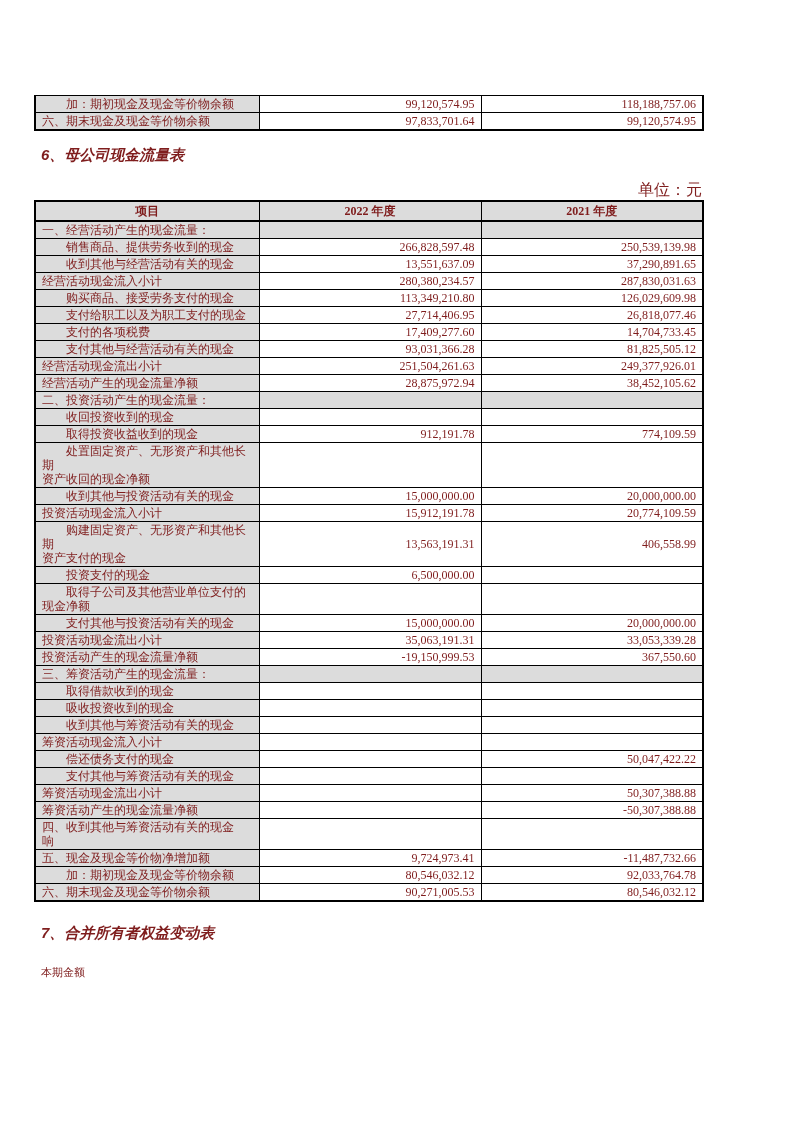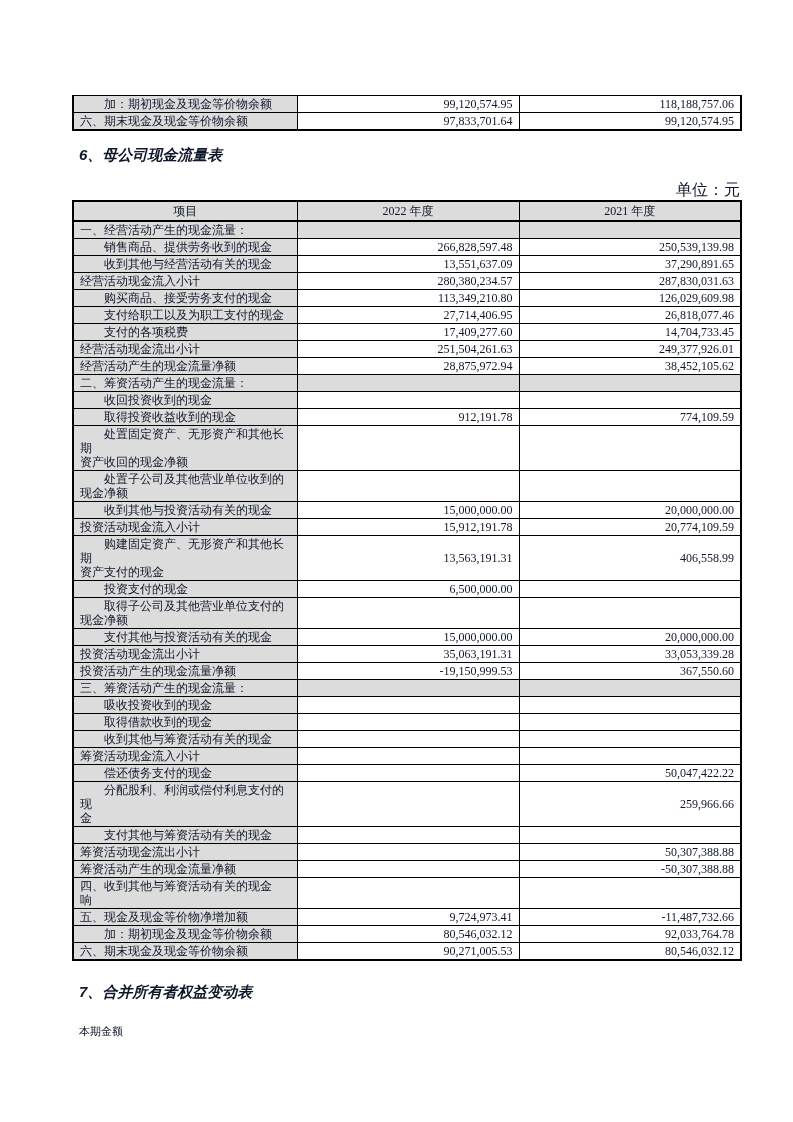--- a/index.html
+++ b/index.html
@@ -1,44 +1,44 @@
 <!DOCTYPE html>
 <html><head>
 <meta charset="utf-8">
 <style>
   html,body{margin:0;padding:0;background:#fff;}
   .page{
     position:relative;
     width:793px;height:1122px;
     background:#fff;
     box-sizing:border-box;
-    padding:95px 62px 0 72px;
+    padding:95px 62px 0 34px;
     font-family:"Liberation Serif","DejaVu Serif",serif;
-    color:#0f172a;
+    color:#7f1d1d;
     overflow:hidden;
   }
   table.fin-table{
     border-collapse:collapse;
     table-layout:fixed;
     width:668px;
     font-family:"Liberation Serif","DejaVu Serif",serif;
     font-size:12px;
   }
   table.fin-table{border:2px solid #000;}
   table.top-table{border-top-width:1px;}
   .fin-table td,.fin-table th{
     border:1px solid #000;
     vertical-align:middle;
     line-height:14px;
     padding:1px 6px;
     overflow:hidden;
   }
   .fin-table th{
     background:#dcdcdc;
-    font-weight:normal;
+    font-weight:bold;
     text-align:center;
     padding:2px 6px;
     border-bottom:2px solid #000;
   }
   .item-cell{
     background:#dcdcdc;
     text-align:left;
     white-space:pre-line;
     padding-left:5px;
     padding-right:3px;
@@ -149,53 +149,52 @@
           <td class="item-cell indent">支付给职工以及为职工支付的现金</td>
           <td class="value-cell">27,714,406.95</td>
           <td class="value-cell">26,818,077.46</td>
         </tr>
         <tr>
           <td class="item-cell indent">支付的各项税费</td>
           <td class="value-cell">17,409,277.60</td>
           <td class="value-cell">14,704,733.45</td>
         </tr>
         <tr>
+          <td class="item-cell indent">支付其他与经营活动有关的现金</td>
+          <td class="value-cell">93,031,366.28</td>
+          <td class="value-cell">81,825,505.12</td>
+        </tr>
+        <tr>
           <td class="item-cell">经营活动现金流出小计</td>
           <td class="value-cell">251,504,261.63</td>
           <td class="value-cell">249,377,926.01</td>
         </tr>
         <tr>
           <td class="item-cell">经营活动产生的现金流量净额</td>
           <td class="value-cell">28,875,972.94</td>
           <td class="value-cell">38,452,105.62</td>
         </tr>
         <tr class="section-row">
-          <td class="item-cell">二、筹资活动产生的现金流量：</td>
+          <td class="item-cell">二、投资活动产生的现金流量：</td>
           <td class="value-cell"></td>
           <td class="value-cell"></td>
         </tr>
         <tr>
           <td class="item-cell indent">收回投资收到的现金</td>
           <td class="value-cell"></td>
           <td class="value-cell"></td>
         </tr>
         <tr>
           <td class="item-cell indent">取得投资收益收到的现金</td>
           <td class="value-cell">912,191.78</td>
           <td class="value-cell">774,109.59</td>
         </tr>
         <tr>
           <td class="item-cell indent">处置固定资产、无形资产和其他长期
 资产收回的现金净额</td>
-          <td class="value-cell"></td>
-          <td class="value-cell"></td>
-        </tr>
-        <tr>
-          <td class="item-cell indent">处置子公司及其他营业单位收到的
-现金净额</td>
           <td class="value-cell"></td>
           <td class="value-cell"></td>
         </tr>
         <tr>
           <td class="item-cell indent">收到其他与投资活动有关的现金</td>
           <td class="value-cell">15,000,000.00</td>
           <td class="value-cell">20,000,000.00</td>
         </tr>
         <tr>
           <td class="item-cell">投资活动现金流入小计</td>
@@ -233,49 +232,43 @@
           <td class="item-cell">投资活动产生的现金流量净额</td>
           <td class="value-cell">-19,150,999.53</td>
           <td class="value-cell">367,550.60</td>
         </tr>
         <tr class="section-row">
           <td class="item-cell">三、筹资活动产生的现金流量：</td>
           <td class="value-cell"></td>
           <td class="value-cell"></td>
         </tr>
         <tr>
+          <td class="item-cell indent">取得借款收到的现金</td>
+          <td class="value-cell"></td>
+          <td class="value-cell"></td>
+        </tr>
+        <tr>
           <td class="item-cell indent">吸收投资收到的现金</td>
           <td class="value-cell"></td>
           <td class="value-cell"></td>
         </tr>
         <tr>
-          <td class="item-cell indent">取得借款收到的现金</td>
-          <td class="value-cell"></td>
-          <td class="value-cell"></td>
-        </tr>
-        <tr>
           <td class="item-cell indent">收到其他与筹资活动有关的现金</td>
           <td class="value-cell"></td>
           <td class="value-cell"></td>
         </tr>
         <tr>
           <td class="item-cell">筹资活动现金流入小计</td>
           <td class="value-cell"></td>
           <td class="value-cell"></td>
         </tr>
         <tr>
           <td class="item-cell indent">偿还债务支付的现金</td>
           <td class="value-cell"></td>
           <td class="value-cell">50,047,422.22</td>
-        </tr>
-        <tr>
-          <td class="item-cell indent">分配股利、利润或偿付利息支付的现
-金</td>
-          <td class="value-cell"></td>
-          <td class="value-cell">259,966.66</td>
         </tr>
         <tr>
           <td class="item-cell indent">支付其他与筹资活动有关的现金</td>
           <td class="value-cell"></td>
           <td class="value-cell"></td>
         </tr>
         <tr>
           <td class="item-cell">筹资活动现金流出小计</td>
           <td class="value-cell"></td>
           <td class="value-cell">50,307,388.88</td>

